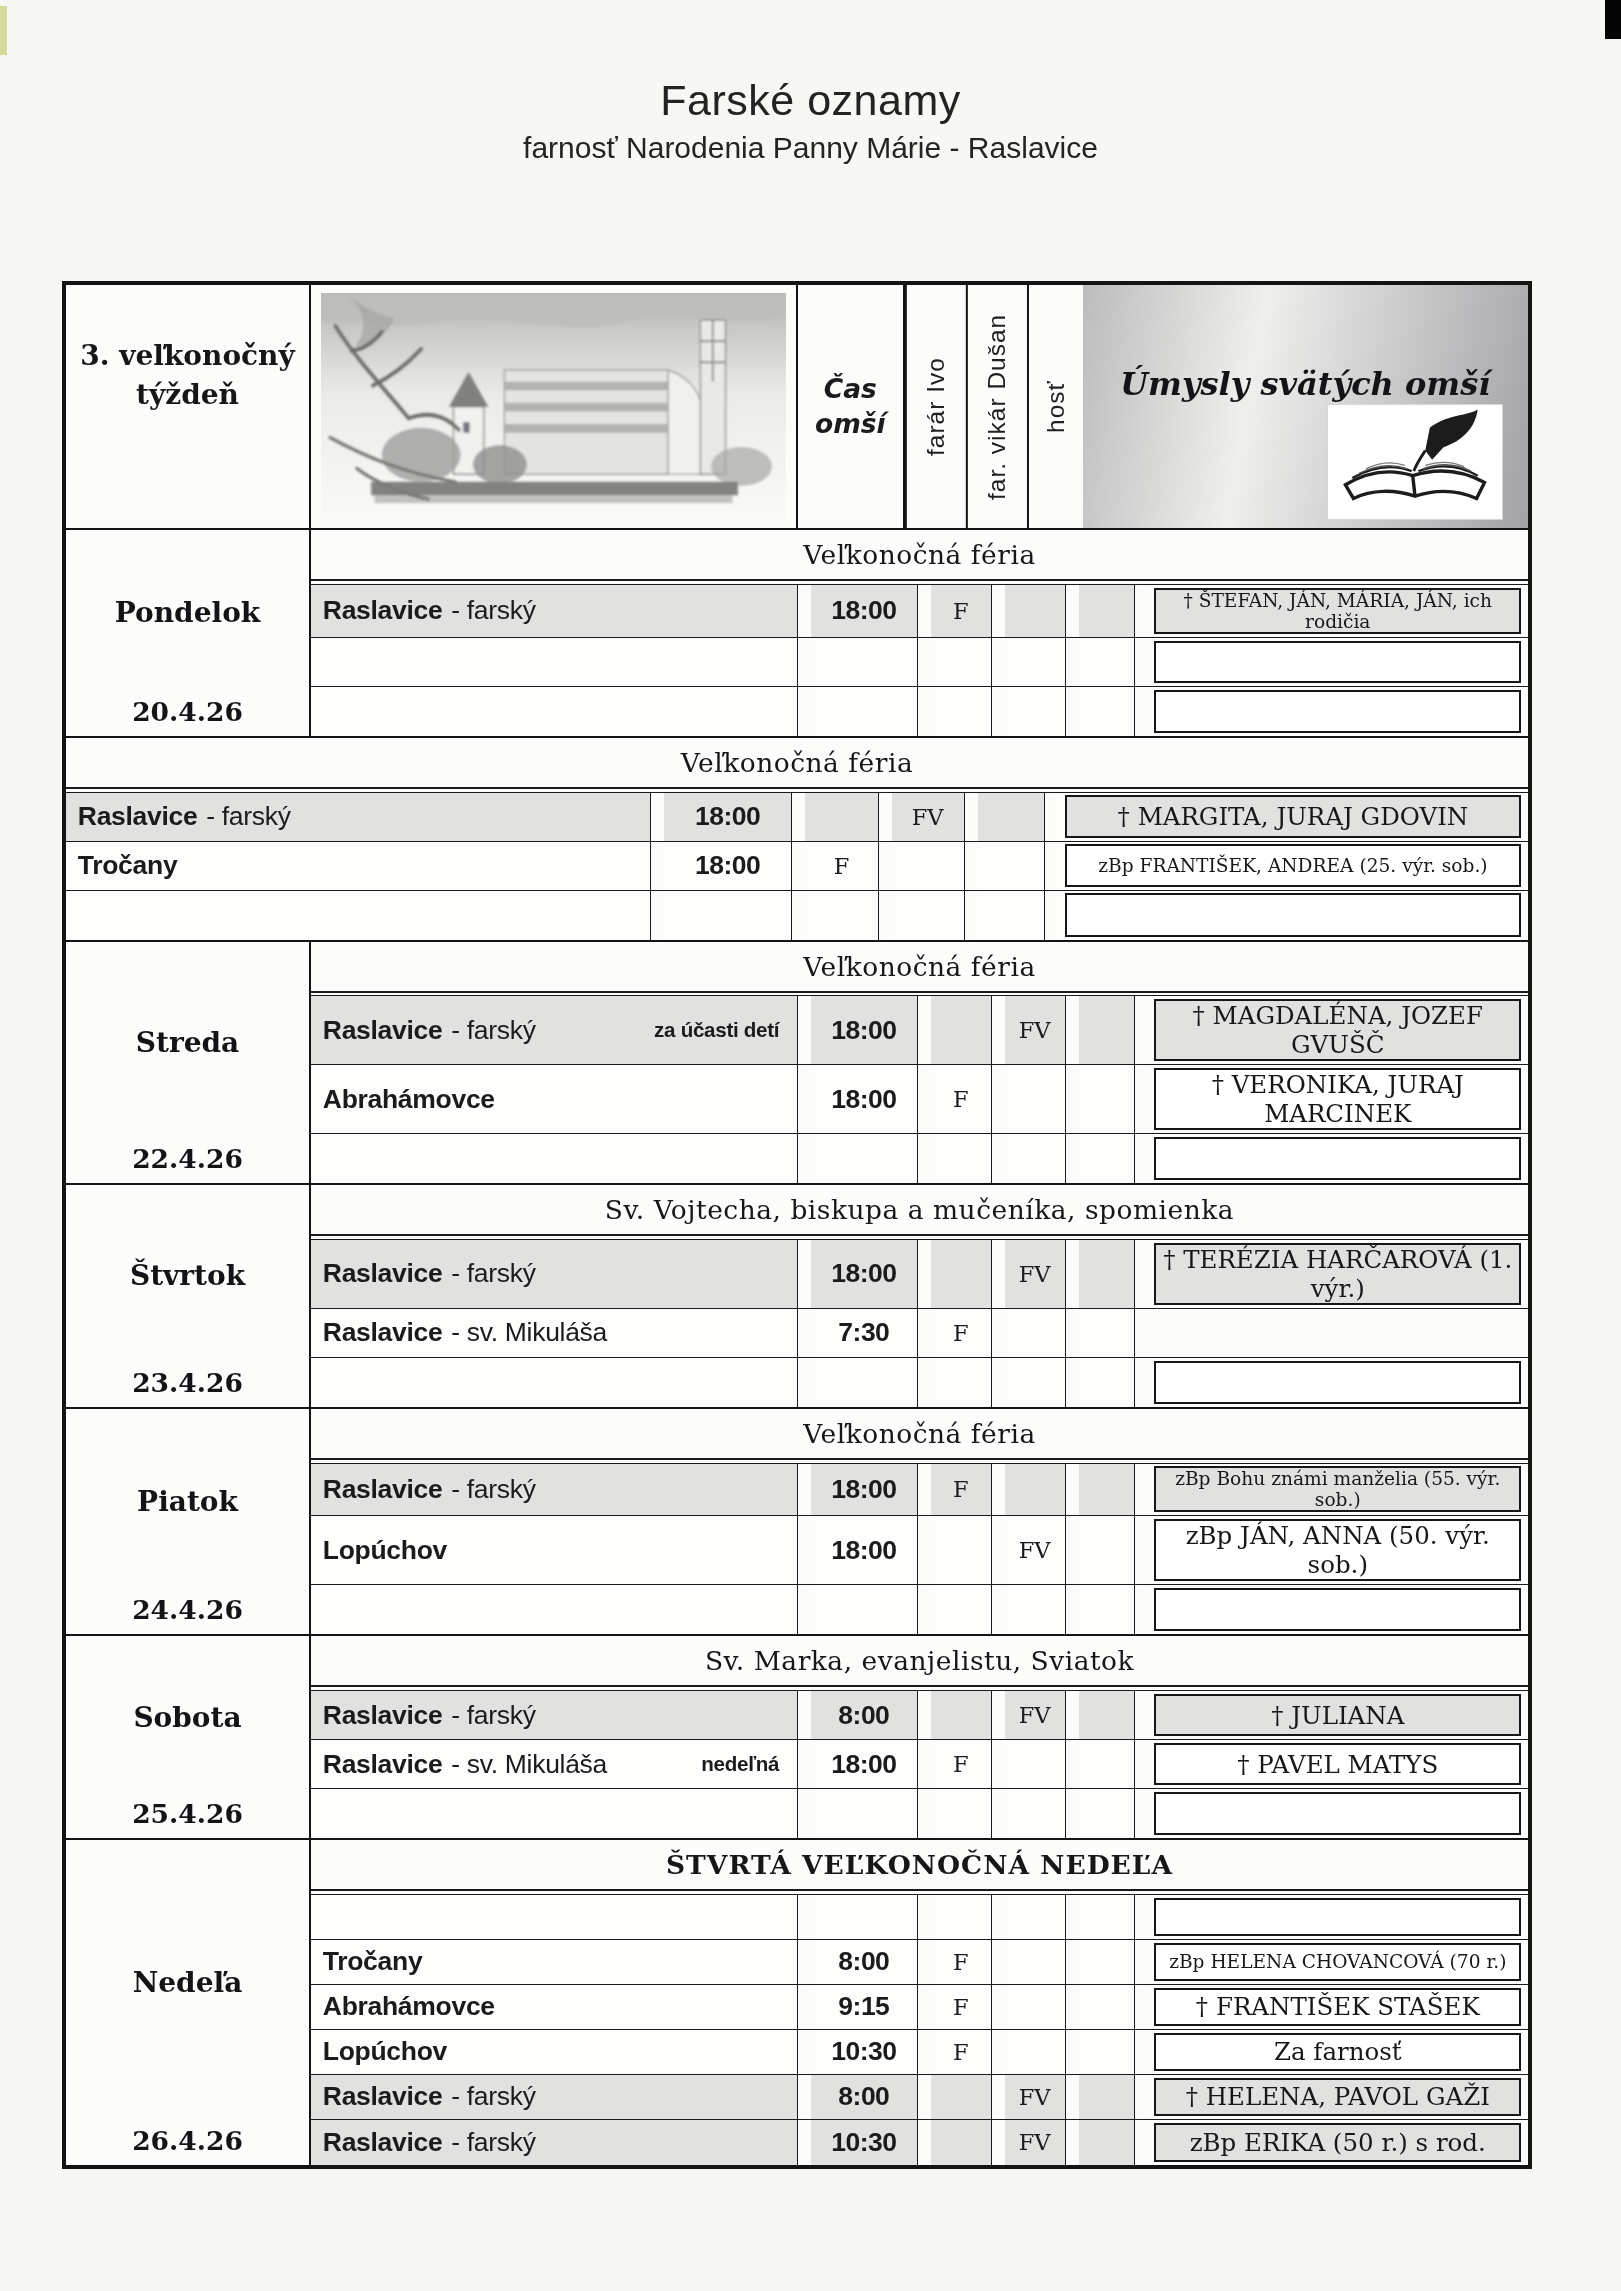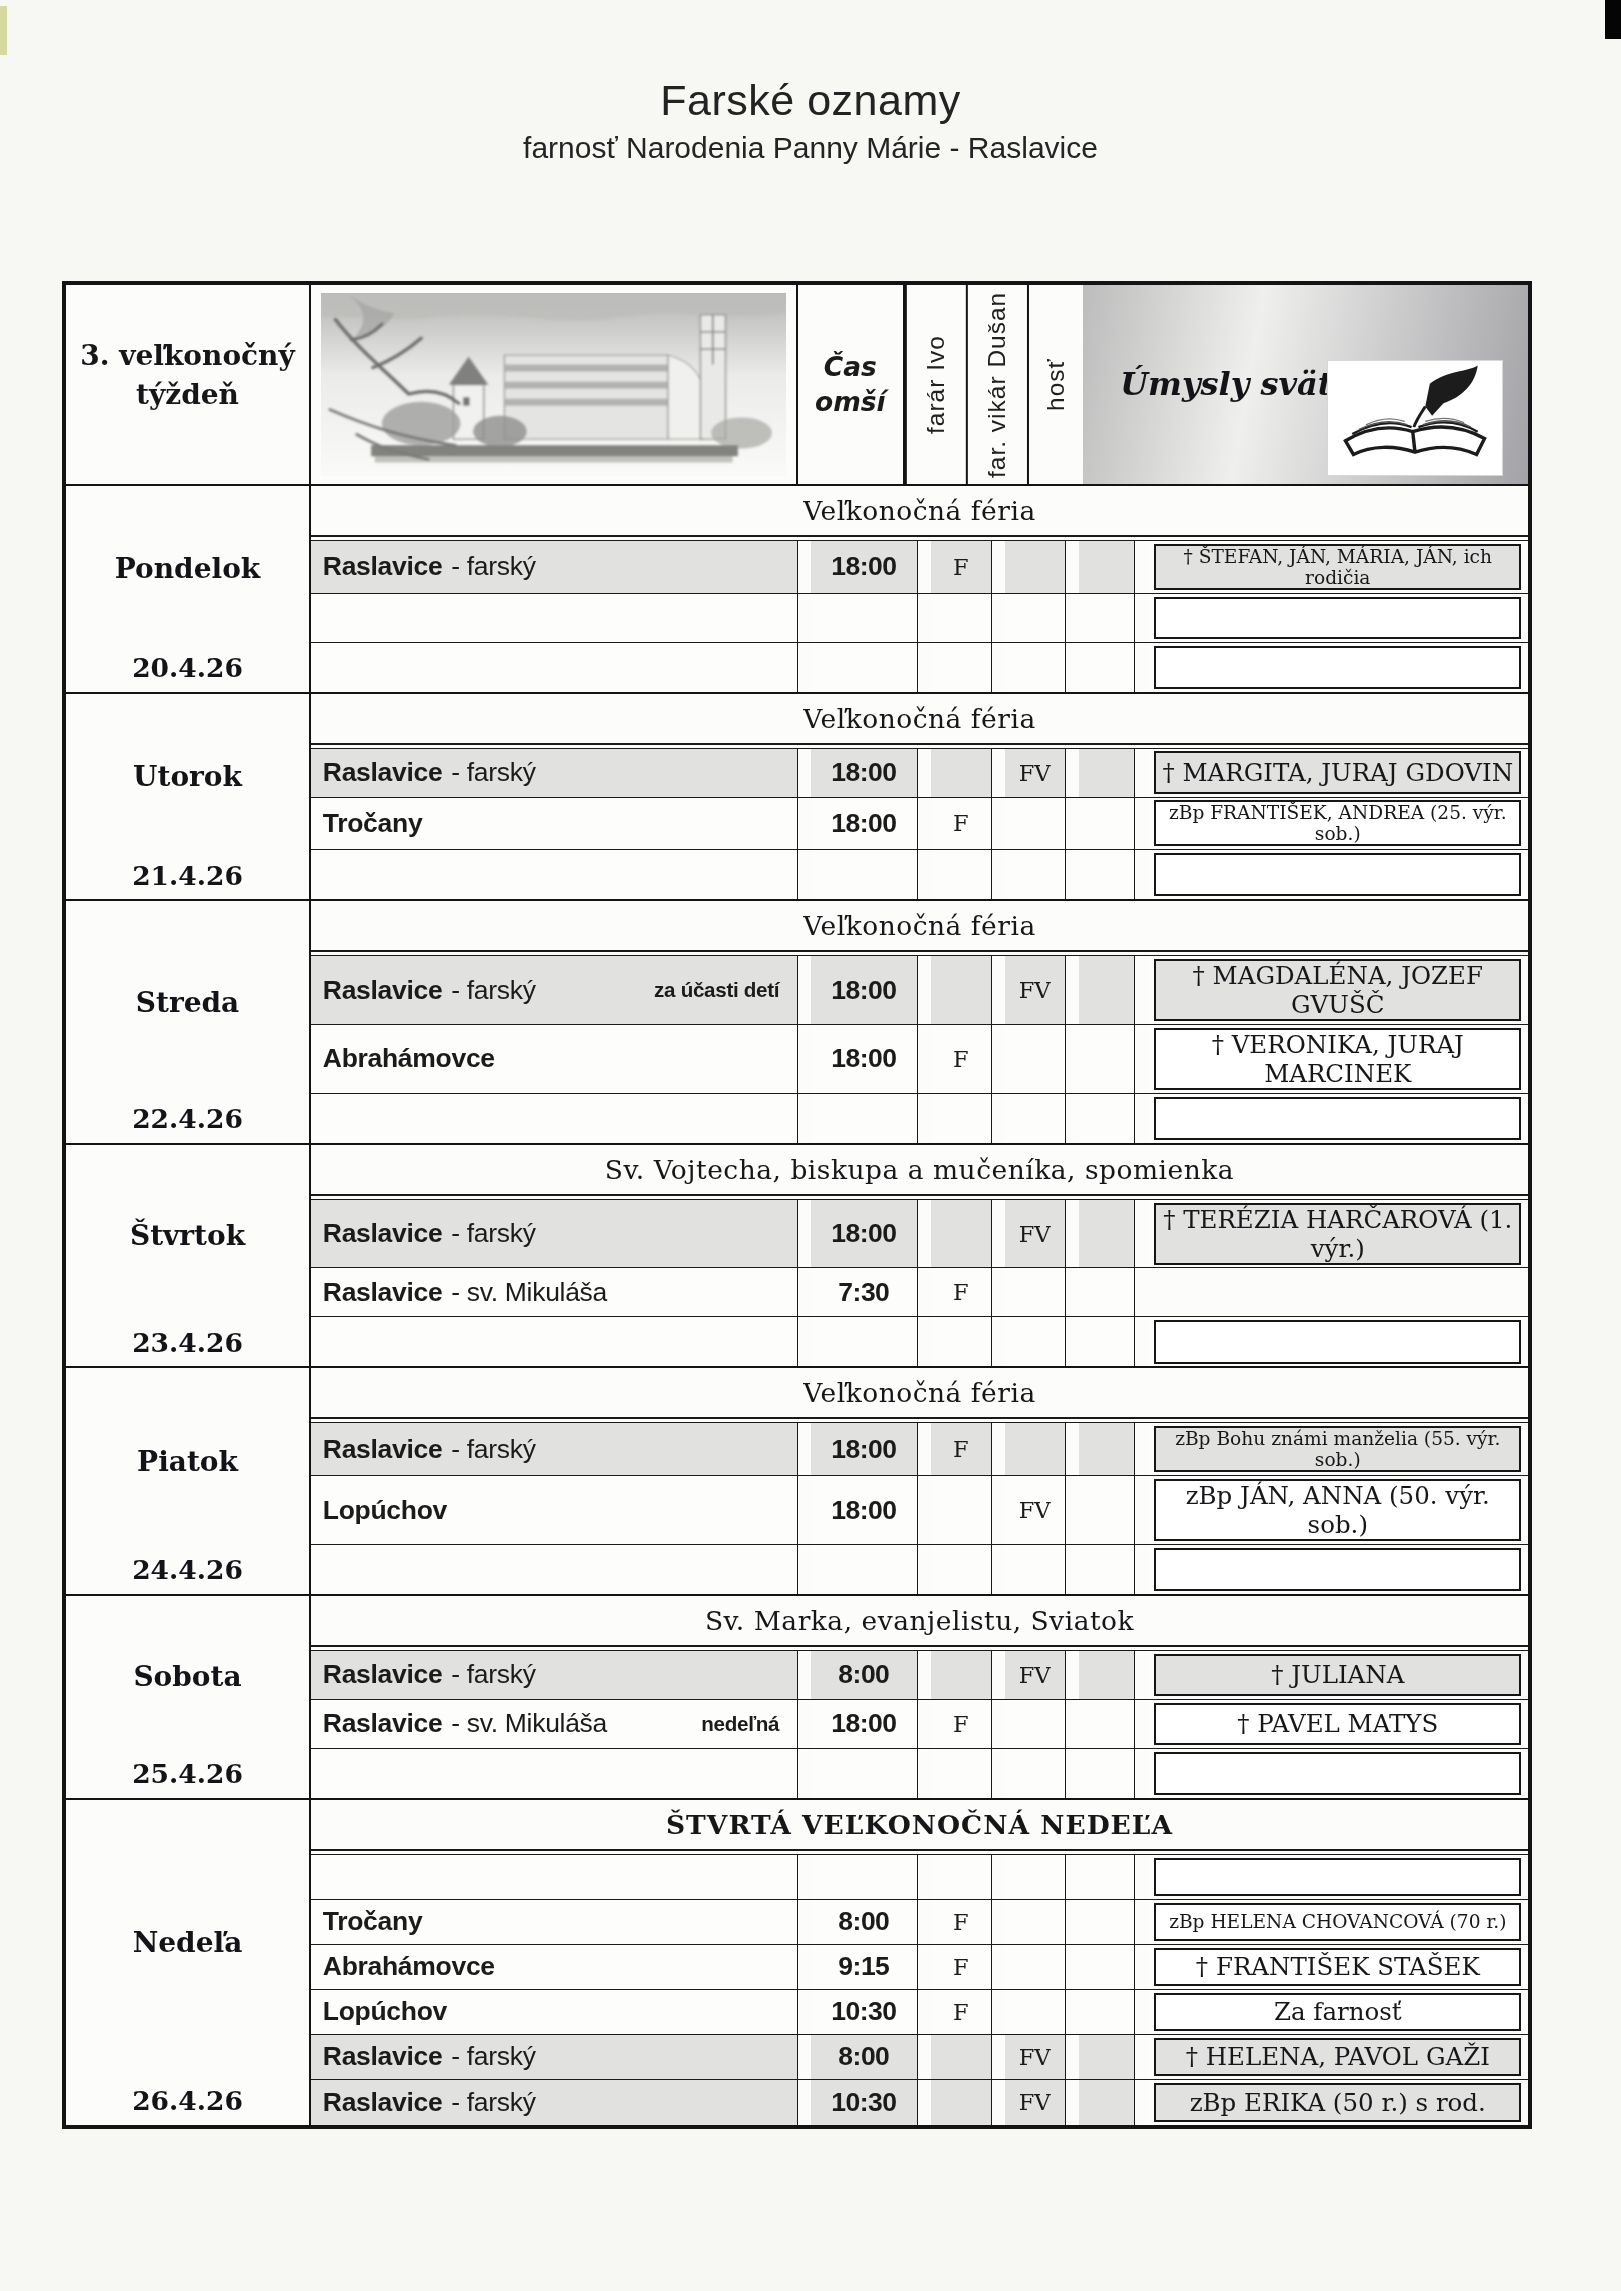--- a/index.html
+++ b/index.html
@@ -16,21 +16,21 @@
 
   .title { text-align:center; margin-top:76px; font-size:43px; font-weight:400; letter-spacing:0.5px; color:#232323; }
   .subtitle { text-align:center; margin-top:5.9px; font-size:30px; font-weight:400; color:#242424; }
 
   .sched {
     position:absolute; left:62px; top:281px; width:1470px;
     border:4.9px solid #141414; background:#fcfcfa;
   }
 
   
-  .header-row { display:flex; height:201px; border-bottom:2.9px solid #141414; }
+  .header-row { display:flex; height:245px; border-bottom:2.9px solid #141414; }
   .week-cell {
     width:245px; border-right:2.9px solid #141414;
     font-family:"DejaVu Serif", serif; font-weight:bold; font-size:28px;
     text-align:center; padding:51px 5.9px 0 5.9px; line-height:1.4; color:#17171a;
   }
   .main-head { flex:1; display:flex; }
   .pic-cell { width:40%; border-right:2px solid #141414; padding:7.8px 9.8px; }
   .pic-cell svg { width:100%; height:100%; }
   .time-head {
     width:8.8%; border-right:2px solid #141414;
@@ -219,24 +219,20 @@
     <div class="c host"></div>
     <div class="c intent">
       <div class="intent-inner"></div>
     </div>
   </div>
 </div>
     </div>
   </div>
 
   <div class="day-block">
-    <div class="day-cell">
-      <div class="day-name">Utorok</div>
-      <div class="day-date">21.4.26</div>
-    </div>
     <div class="day-main">
       <div class="feast-row">Veľkonočná féria</div>
       <div class="rows">
   <div class="mass-row shaded">
     <div class="c place">
       <span>Raslavice</span>
       <span class="place-suffix">- farský</span>
 
     </div>
     <div class="c time">18:00</div>

